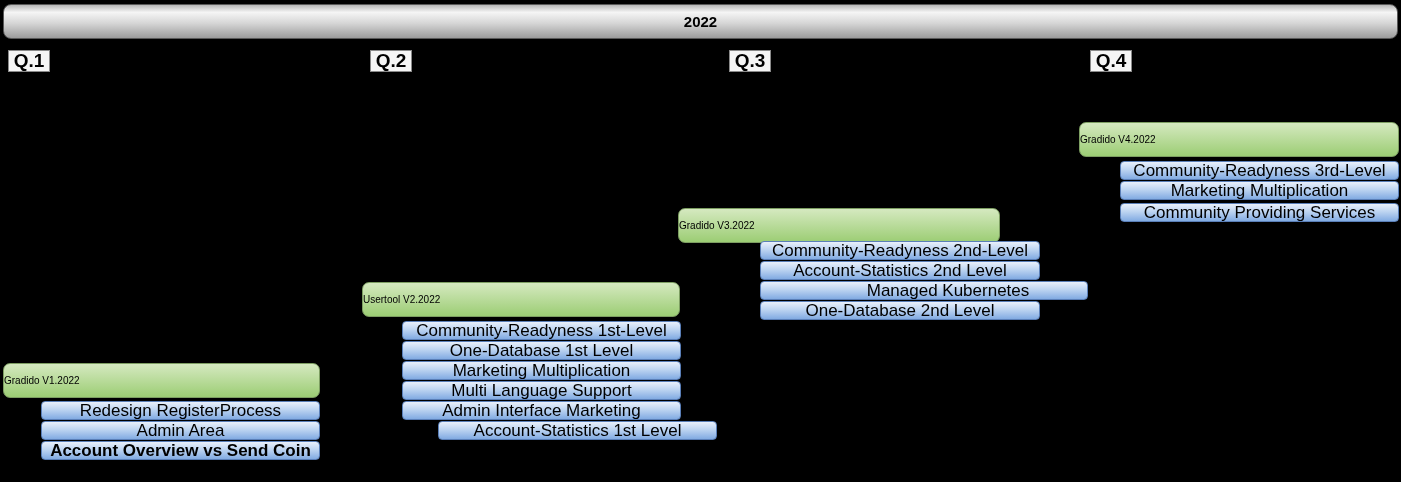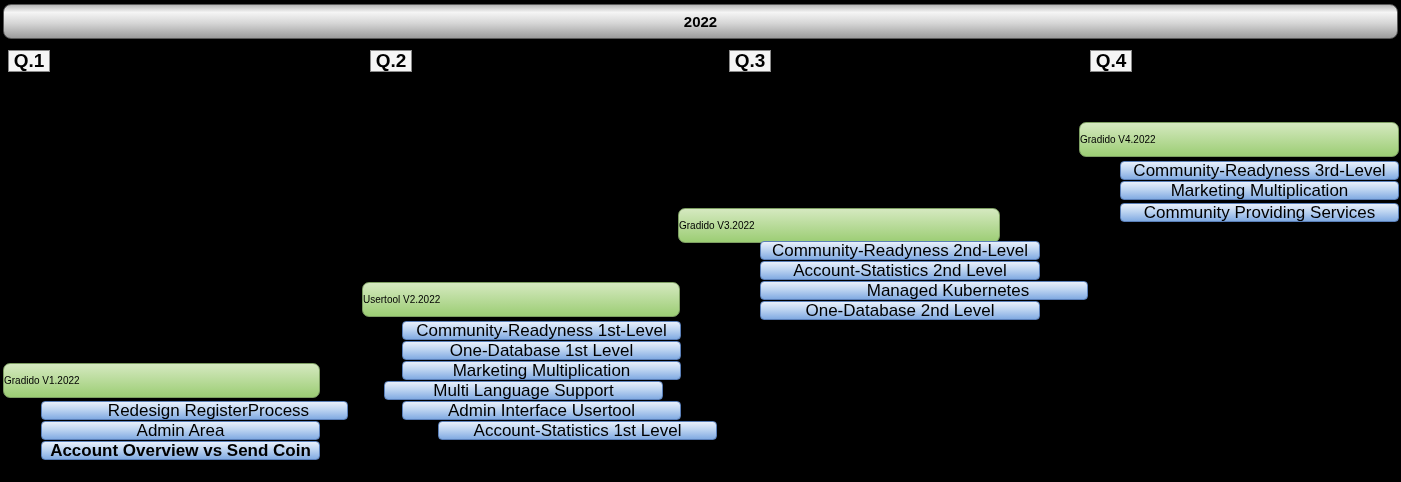--- a/index.html
+++ b/index.html
@@ -48,30 +48,30 @@
 <div id="canvas">
 
   <div class="title-bar">2022</div>
 
   <div class="q-label" style="left:8px;">Q.1</div>
   <div class="q-label" style="left:370px;">Q.2</div>
   <div class="q-label" style="left:729px;">Q.3</div>
   <div class="q-label" style="left:1090px;">Q.4</div>
 
   <div class="release-box" style="left:3px;top:363px;width:315px;">Gradido V1.2022</div>
-  <div class="item-box" style="left:41px;top:401px;width:277px;padding-left:28px;">Redesign RegisterProcess</div>
+  <div class="item-box" style="left:41px;top:401px;width:277px;">Redesign RegisterProcess</div>
   <div class="item-box" style="left:41px;top:421px;width:277px;">Admin Area</div>
   <div class="item-box" style="left:41px;top:441px;width:277px;font-weight:bold;">Account Overview vs Send Coin</div>
 
   <div class="release-box" style="left:362px;top:282px;width:316px;">Usertool V2.2022</div>
   <div class="item-box" style="left:402px;top:321px;width:277px;">Community-Readyness 1st-Level (Basics)</div>
   <div class="item-box" style="left:402px;top:341px;width:277px;">One-Database 1st Level</div>
   <div class="item-box" style="left:402px;top:361px;width:277px;">Marketing Multiplication</div>
-  <div class="item-box" style="left:384px;top:381px;width:277px;">Multi Language Support</div>
-  <div class="item-box" style="left:402px;top:401px;width:277px;">Admin Interface Usertool</div>
+  <div class="item-box" style="left:402px;top:381px;width:277px;">Multi Language Support</div>
+  <div class="item-box" style="left:402px;top:401px;width:277px;">Admin Interface Marketing</div>
   <div class="item-box" style="left:402px;top:421px;width:277px;margin-left:36px;">Account-Statistics 1st Level</div>
 
   <div class="release-box" style="left:678px;top:202px;width:320px;margin-top:6px;">Gradido V3.2022</div>
   <div class="item-box" style="left:760px;top:241px;width:278px;">Community-Readyness 2nd-Level</div>
   <div class="item-box" style="left:760px;top:261px;width:278px;">Account-Statistics 2nd Level</div>
   <div class="item-box" style="left:760px;top:281px;width:278px;padding-left:48px;">Managed Kubernetes</div>
   <div class="item-box" style="left:760px;top:301px;width:278px;">One-Database 2nd Level</div>
 
   <div class="release-box" style="left:1079px;top:122px;width:318px;">Gradido V4.2022</div>
   <div class="item-box" style="left:1120px;top:161px;width:277px;">Community-Readyness 3rd-Level</div>

